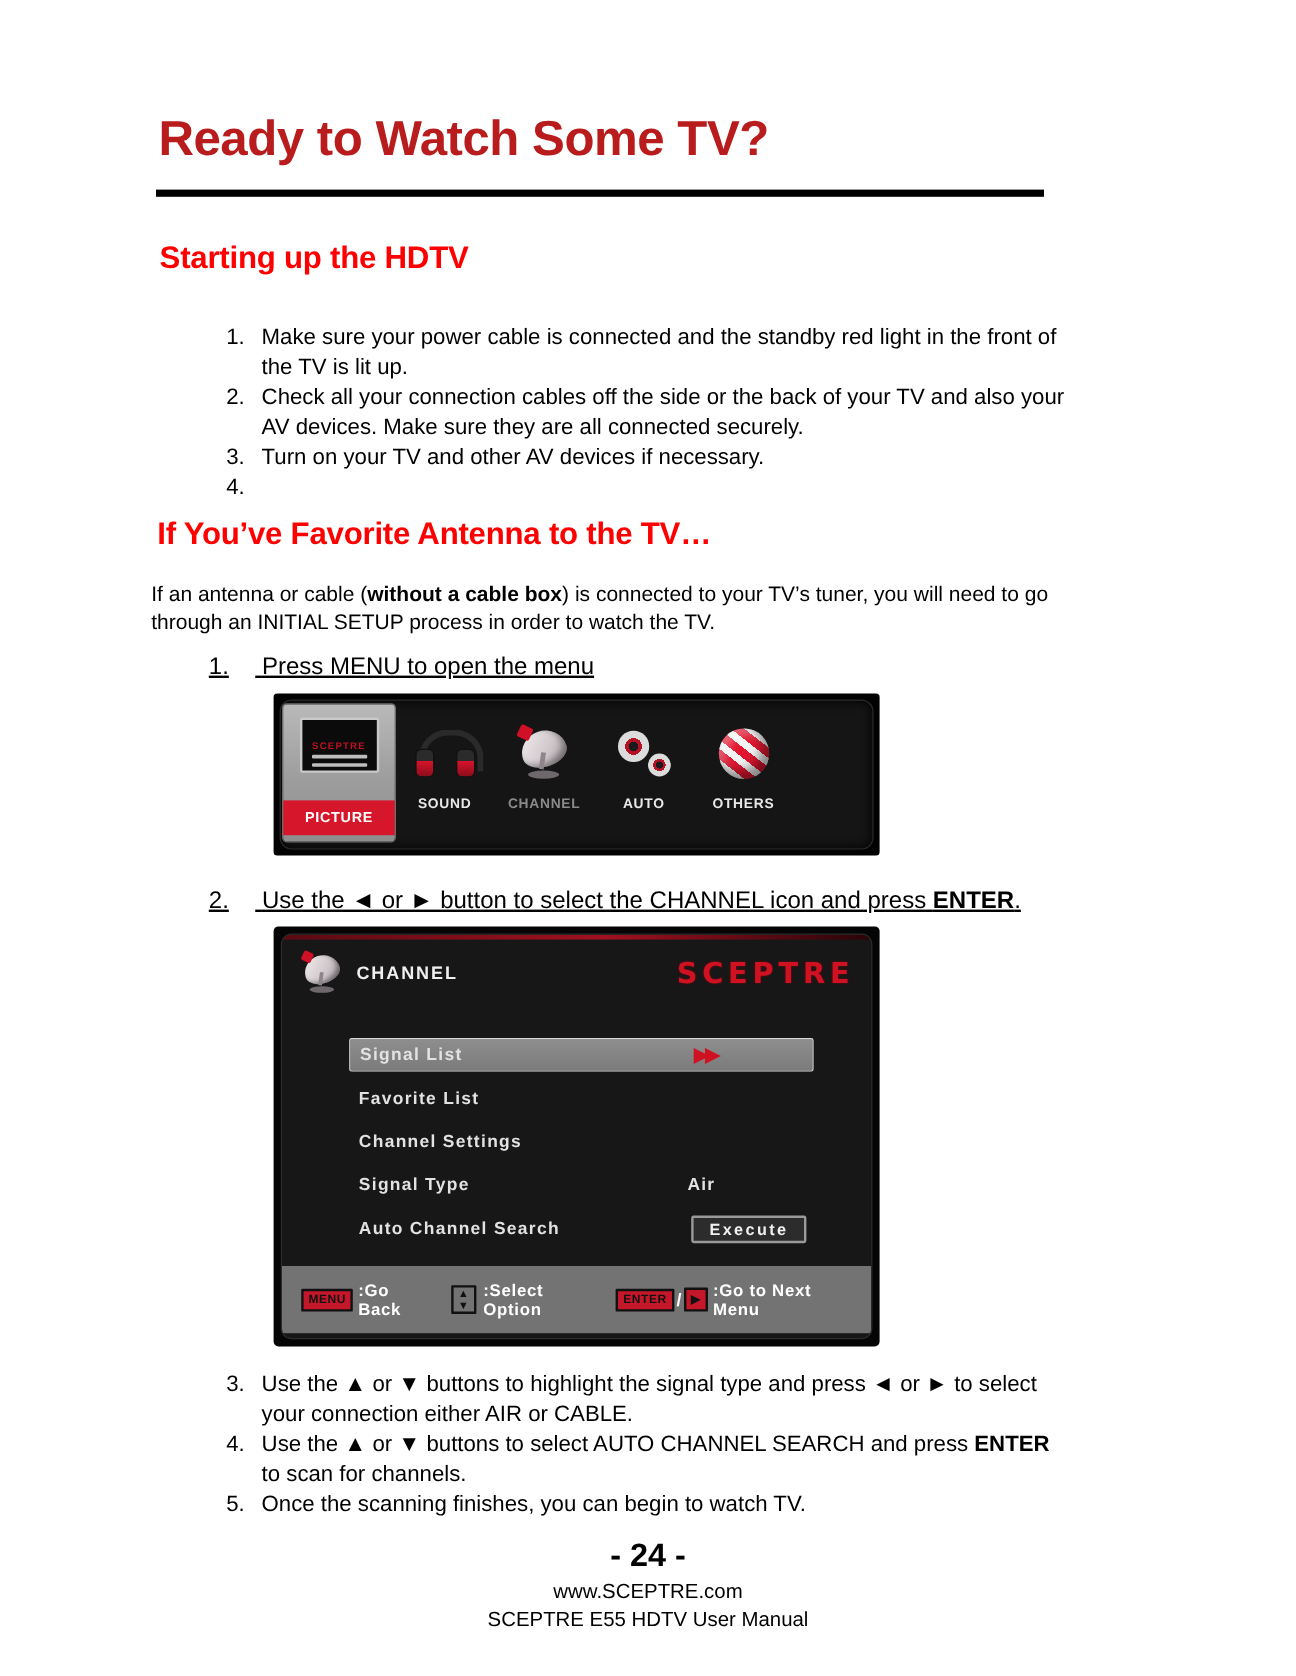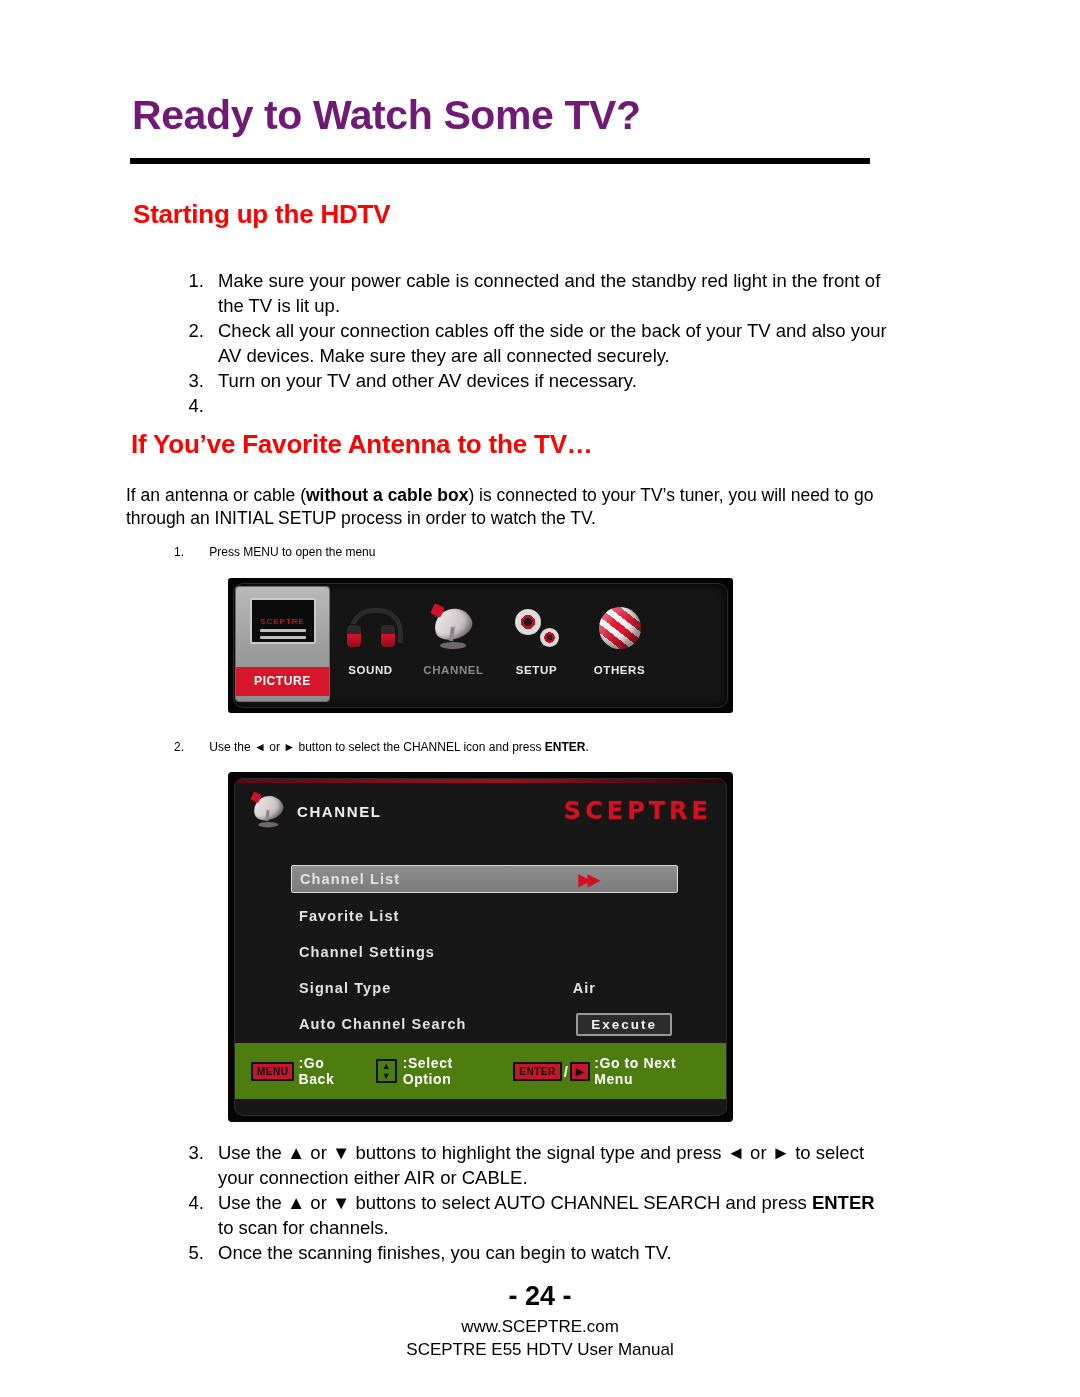--- a/index.html
+++ b/index.html
@@ -10,21 +10,21 @@
     font-family:"Liberation Sans", sans-serif;
     color:#000;
     overflow:hidden;
     position:relative;
   }
   .page{position:relative;width:1080px;height:1397px;}
 
   
   .h1{
     position:absolute;left:132px;top:92px;
-    font-size:41px;font-weight:bold;color:#701a75;
+    font-size:41px;font-weight:bold;color:#b91c1c;
     letter-spacing:-0.4px;
     white-space:nowrap;
   }
   .rule{
     position:absolute;left:130px;top:158px;
     width:740px;height:6px;background:#000;
   }
   .h2{
     position:absolute;
     font-size:26px;font-weight:bold;color:#fe0000;
@@ -46,21 +46,21 @@
   }
   ol.steps li{
     position:relative;padding-left:57px;margin:0 0 0 0;
   }
   ol.steps li .num{
     position:absolute;left:13px;top:0;width:30px;text-align:right;
   }
   .steps-a{left:161px;top:268px;width:730px;}
   .steps-c{left:161px;top:1140px;width:730px;font-size:17px;line-height:23px;}
   .step-single{
-    position:absolute;font-size:12px;
+    position:absolute;font-size:20px;text-decoration:underline;
   }
   .step-single .num{margin-right:22px;}
 
   b{font-weight:bold;}
 
   
   .osd1{
     position:absolute;left:228px;top:578px;width:505px;height:135px;
     background:#020202;
     border-radius:3px;
@@ -237,22 +237,22 @@
   .mrow .mlabel{flex:0 0 auto;}
   .mrow .mval{margin-left:auto;color:#e2e2e2;font-weight:bold;letter-spacing:1px;}
   .dblarrow{margin-left:auto;margin-right:72px;color:#cf1122;font-size:16px;letter-spacing:-3px;}
   .exec{
     margin-left:auto;margin-right:-2px;
     background:#2c2c2c;border:2px solid #9a9a9a;border-radius:2px;
     padding:2px 13px;font-size:13.5px;color:#f0f0f0;letter-spacing:2px;font-weight:bold;
   }
   .mrow.gap{margin-top:10px;}
   .osd2-foot{
-    position:absolute;left:0;right:0;bottom:16px;height:56px;
-    background:#4d7c0f;
+    position:absolute;left:0;right:0;bottom:4px;height:56px;
+    background:#737373;
     display:flex;align-items:center;
     padding-left:16px;
   }
   .keycap{
     display:inline-flex;align-items:center;justify-content:center;
     border:2px solid #111;background:#c4172a;color:#111;
     font-size:10px;font-weight:bold;letter-spacing:.5px;
     padding:2px 4px;border-radius:1px;
   }
   .updown{
@@ -354,21 +354,21 @@
         </div>
 
 
         <div class="ic">
           <div class="glyph">
             <div class="gears">
                 <div class="gear g1"></div>
                 <div class="gear g2"></div>
               </div>
           </div>
-          <div class="lbl">SETUP</div>
+          <div class="lbl">AUTO</div>
         </div>
 
         <div class="ic">
           <div class="glyph">
             <div class="ball"></div>
           </div>
           <div class="lbl">OTHERS</div>
         </div>
 
       </div>
@@ -391,21 +391,21 @@
             <div class="arm"></div>
             <div class="base"></div>
         </div>
         <div class="osd2-title">CHANNEL</div>
         <div class="osd2-logo">SCEPTRE</div>
       </div>
 
       <div class="menu-list">
 
         <div class="mrow sel">
-          <span class="mlabel">Channel List</span>
+          <span class="mlabel">Signal List</span>
           <span class="dblarrow">▶▶</span>
         </div>
 
         <div class="mrow gap">
           <span class="mlabel">Favorite List</span>
         </div>
 
         <div class="mrow gap">
           <span class="mlabel">Channel Settings</span>
         </div>

